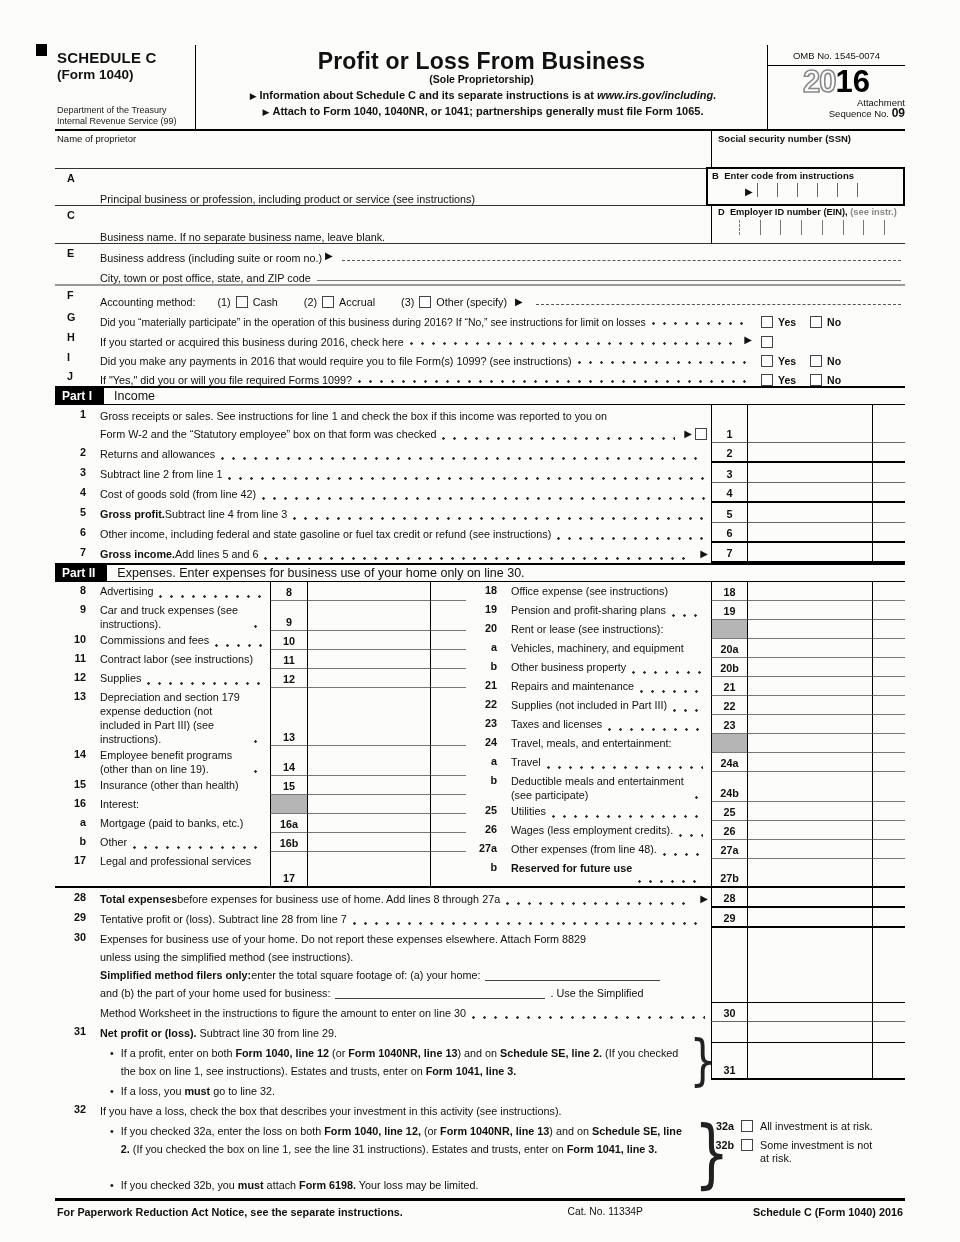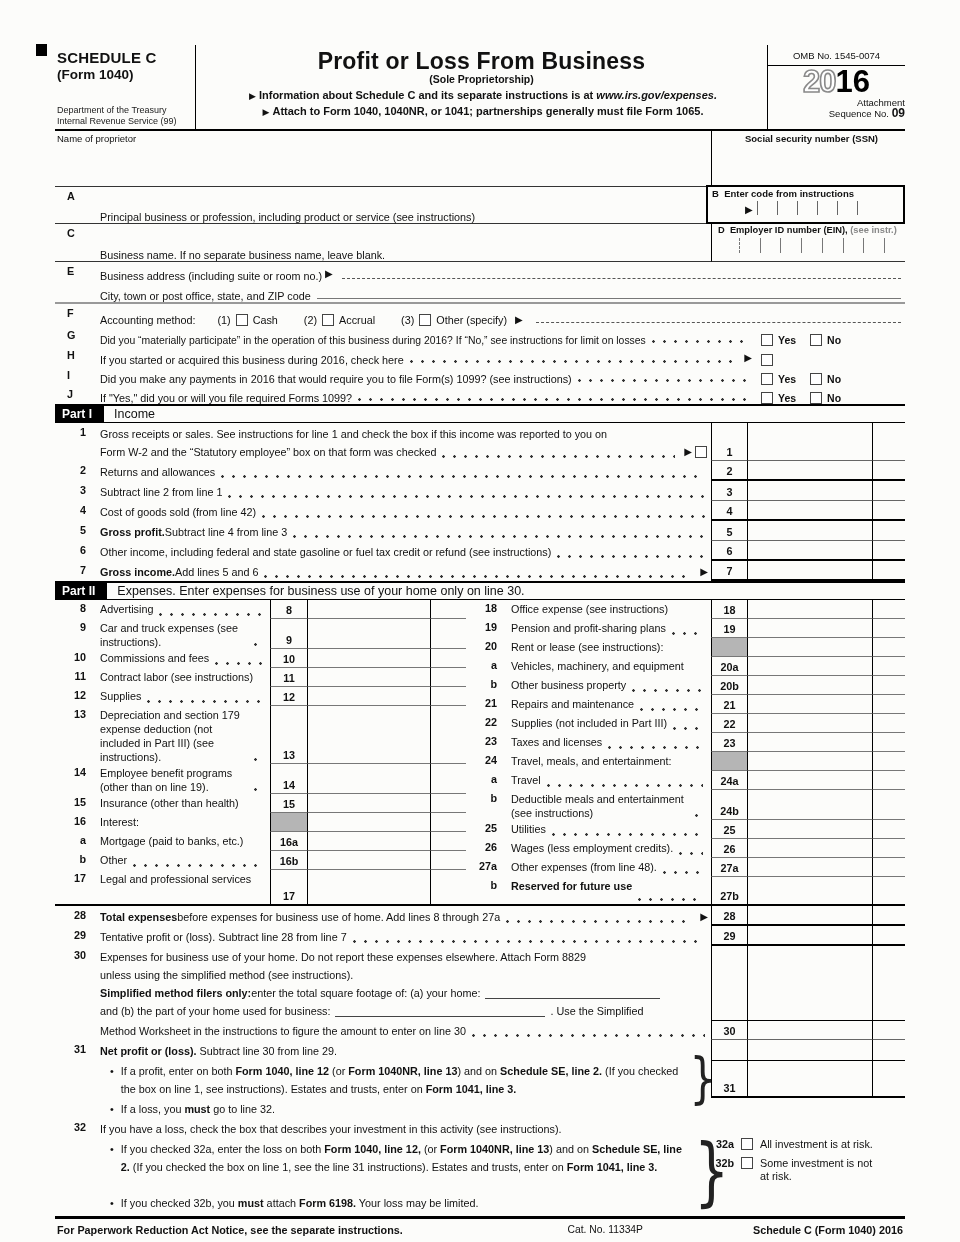--- a/index.html
+++ b/index.html
@@ -37,23 +37,23 @@
   .dots { flex:1; min-width:8px; height:3px; align-self:flex-end; margin:0 6px 3px 6px;
           background-image:radial-gradient(circle at 1.5px 1.5px,#333 1.1px,transparent 1.5px);
           background-size:11px 3px; background-repeat:repeat-x; }
   .dfill { flex:1; border-bottom:1.2px dashed #555; margin:0 4px 3px 6px; height:10px; }
   .sfill { flex:1; border-bottom:1px solid #777; margin:0 4px 3px 6px; height:10px; }
   .arr { font-size:10px; line-height:1; align-self:center; margin:0 3px; }
   .cb { display:inline-block; width:12px; height:12px; border:1.3px solid #444; background:#fff; flex:none; }
   .yn { width:150px; display:flex; gap:14px; align-items:center; padding-left:6px; flex:none; }
   .yn .opt { display:flex; gap:5px; align-items:center; font-weight:bold; font-size:10.5px; }
 
-  .row-name { height:56px; }
+  .row-name { height:38px; }
   .row-name .ncell { flex:1; border-bottom:1px solid #333; font-size:9.5px; padding:2px 0 0 2px; }
-  .row-name .scell { width:194px; border-left:1.2px solid #000; font-size:9.5px; font-weight:bold; padding:2px 0 0 6px;text-align:center; }
+  .row-name .scell { width:194px; border-left:1.2px solid #000; font-size:9.5px; font-weight:bold; padding:2px 0 0 6px; }
   .row-ab { height:37px; }
   .row-ab .acell { flex:1; display:flex; border-bottom:1px solid #333; }
   .bbox { width:199px; border:2.5px solid #000; margin-top:-2px; padding:1px 4px; font-size:9.5px; }
   .bbox .bt { font-weight:bold; }
   .codecells { display:flex; align-items:flex-end; margin-top:2px; padding-left:30px; }
   .codecells .arr { margin-right:4px; align-self:flex-end; }
   .ccell { width:20px; height:14px; border-left:1px solid #666; }
   .ccell:first-of-type { border-left:none; }
   .row-cd { height:38px; }
   .row-cd .ccol { flex:1; display:flex; border-bottom:1px solid #333; }
@@ -145,21 +145,21 @@
         <div class="sched">SCHEDULE C</div>
         <div class="formno">(Form 1040)</div>
         <div class="dept">
           <div>Department of the Treasury</div>
           <div>Internal Revenue Service (99)</div>
         </div>
       </div>
       <div class="hdr-center">
         <div class="title">Profit or Loss From Business</div>
         <div class="subtitle">(Sole Proprietorship)</div>
-        <div class="hline"><span class="arr">▶</span><span>Information about Schedule C and its separate instructions is at </span><i>www.irs.gov/expenses.</i></div>
+        <div class="hline"><span class="arr">▶</span><span>Information about Schedule C and its separate instructions is at </span><i>www.irs.gov/including.</i></div>
         <div class="hline"><span class="arr">▶</span><span>Attach to Form 1040, 1040NR, or 1041; partnerships generally must file Form 1065.</span></div>
       </div>
       <div class="hdr-right">
         <div class="omb">OMB No. 1545-0074</div>
         <div class="year"><span class="yr-o">20</span><span class="yr-b">16</span></div>
         <div class="attachseq">
           <div>Attachment</div>
           <div><span>Sequence No. </span><b>09</b></div>
         </div>
       </div>
@@ -746,21 +746,21 @@
     <div class="xnum">
               <span>24a</span>
             </div>
     <div class="xamt"></div>
     <div class="xcents"></div>
   </div>
 
   <div class="xrow">
     <div class="xlbl">b</div>
     <div class="xdesc">
-      <span class="xt">Deductible meals and entertainment (see instructions)</span>
+      <span class="xt">Deductible meals and entertainment (see participate)</span>
       <span class="dots"></span>
     </div>
     <div class="xnum">
               <span>24b</span>
             </div>
     <div class="xamt"></div>
     <div class="xcents"></div>
   </div>
 
   <div class="xrow">

